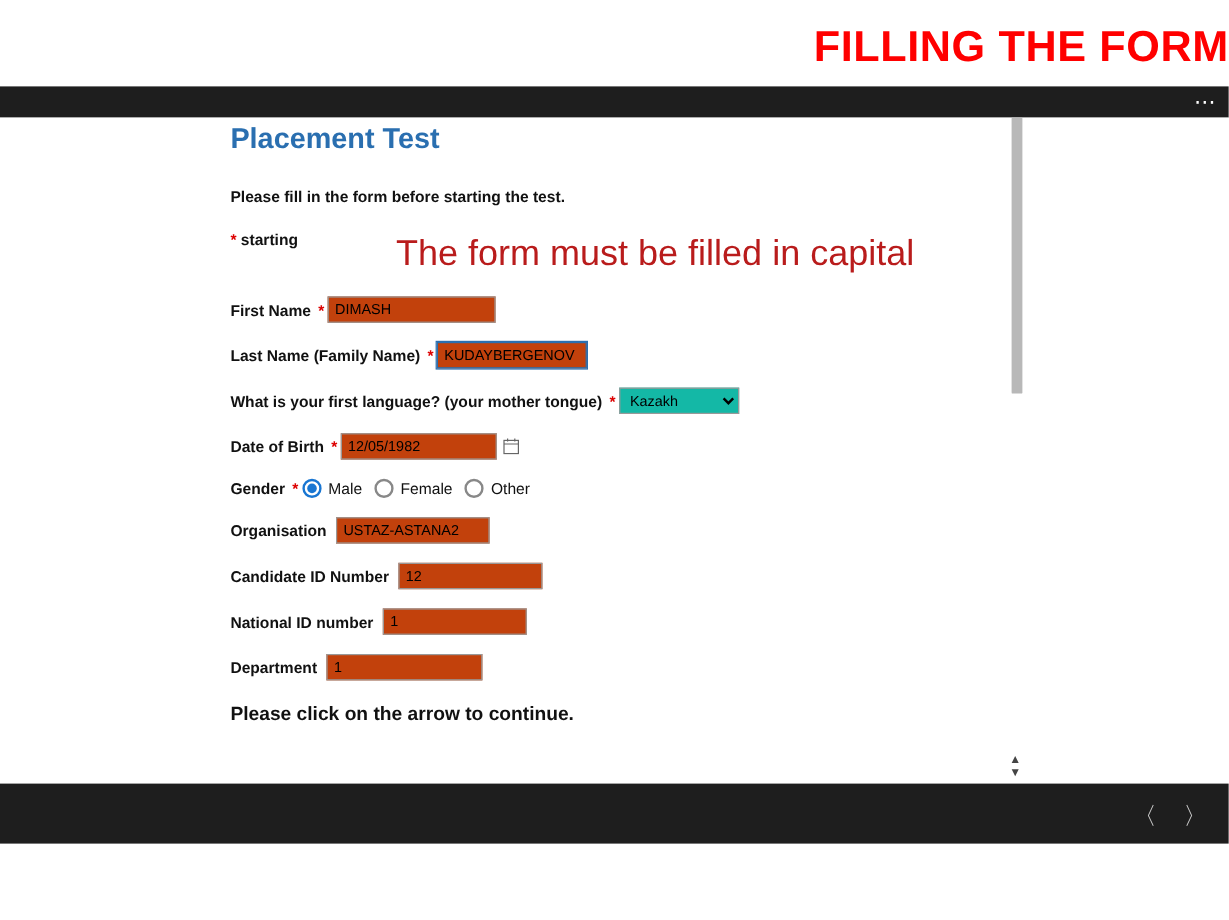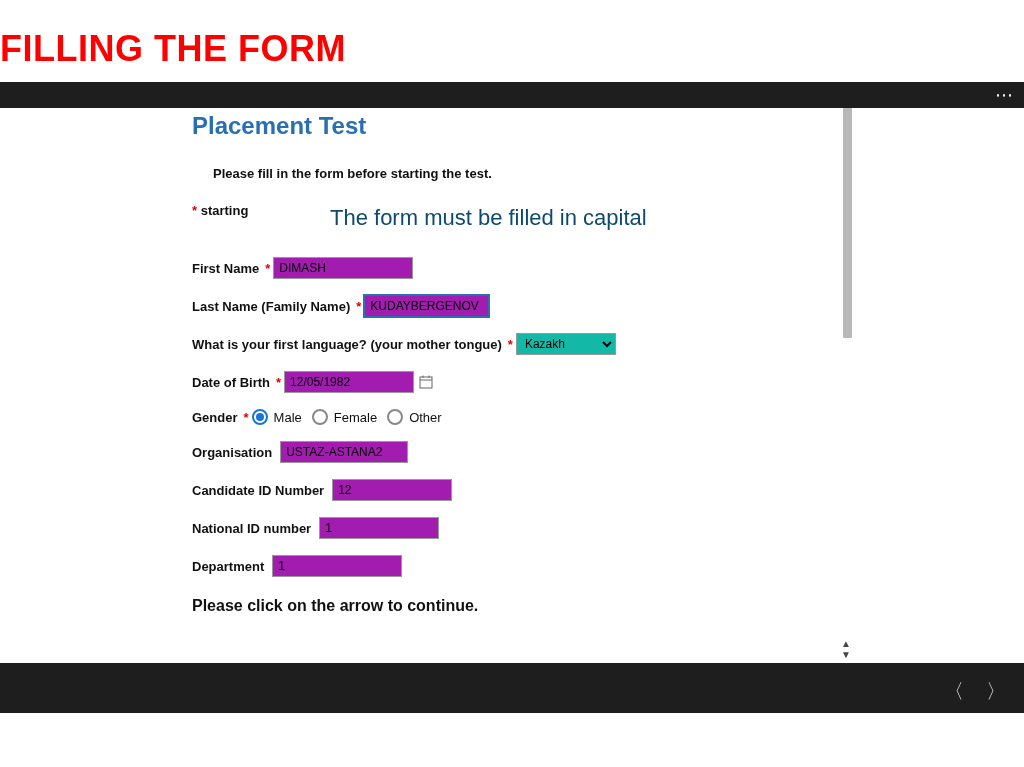--- a/index.html
+++ b/index.html
@@ -5,25 +5,25 @@
   * { box-sizing: border-box; margin: 0; padding: 0; }
   body {
     font-family: Arial, Helvetica, sans-serif;
     background: #fff;
     width: 1024px;
     height: 767px;
     overflow: hidden;
     position: relative;
   }
   .slide-title {
-    text-align: left;
+    text-align: right;
     color: #ff0000;
     font-weight: 900;
     font-size: 36px;
-    padding: 28px 0 12px 0;
+    padding: 18px 0 12px 0;
     letter-spacing: 0.5px;
   }
   .dark-bar {
     background: #1e1e1e;
     height: 26px;
     width: 100%;
     position: relative;
   }
   .dark-bar-bottom {
     height: 50px;
@@ -81,42 +81,41 @@
     color: #2a6fb0;
     font-size: 24px;
     font-weight: 700;
     margin-bottom: 26px;
   }
   .instruction {
     font-size: 13px;
     font-weight: 700;
     color: #111;
     margin-bottom: 20px;
-    margin-left: 21px;
   }
   .required-row {
     position: relative;
     height: 34px;
     margin-bottom: 22px;
   }
   .required-text {
     font-size: 13px;
     font-weight: 700;
     color: #111;
   }
   .required-text::before {
     content: "* ";
     color: #d00;
   }
   .annotation {
     position: absolute;
     left: 138px;
     top: 4px;
-    color: #0c4a6e;
-    font-size: 22px;
+    color: #b91c1c;
+    font-size: 30px;
     font-weight: 400;
   }
   .form-row {
     display: flex;
     align-items: center;
     margin-bottom: 16px;
     font-size: 13px;
     font-weight: 700;
     color: #111;
   }
@@ -128,21 +127,21 @@
     margin: 0 3px 0 2px;
     font-weight: 700;
   }
   .text-input {
     border: 1px solid #999;
     height: 22px;
     padding: 2px 5px;
     font-size: 12px;
     font-family: Arial, sans-serif;
     font-weight: 400;
-    background: #a21caf;
+    background: #c2410c;
   }
   .text-input.focused {
     border: 1px solid #2a6fb0;
     outline: 1px solid #2a6fb0;
   }
   .select-box {
     border: 1px solid #999;
     height: 22px;
     padding: 0 4px;
     font-size: 12px;

